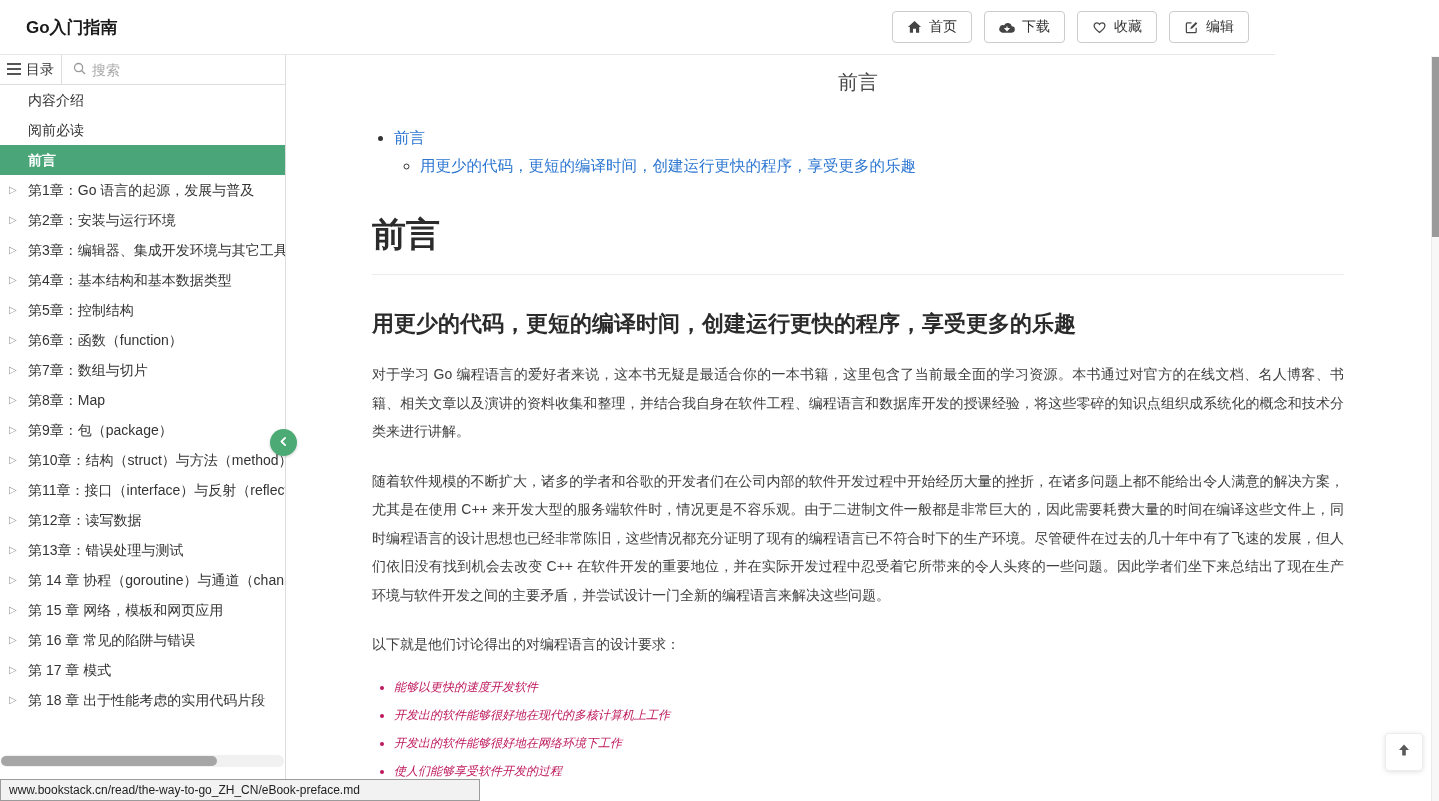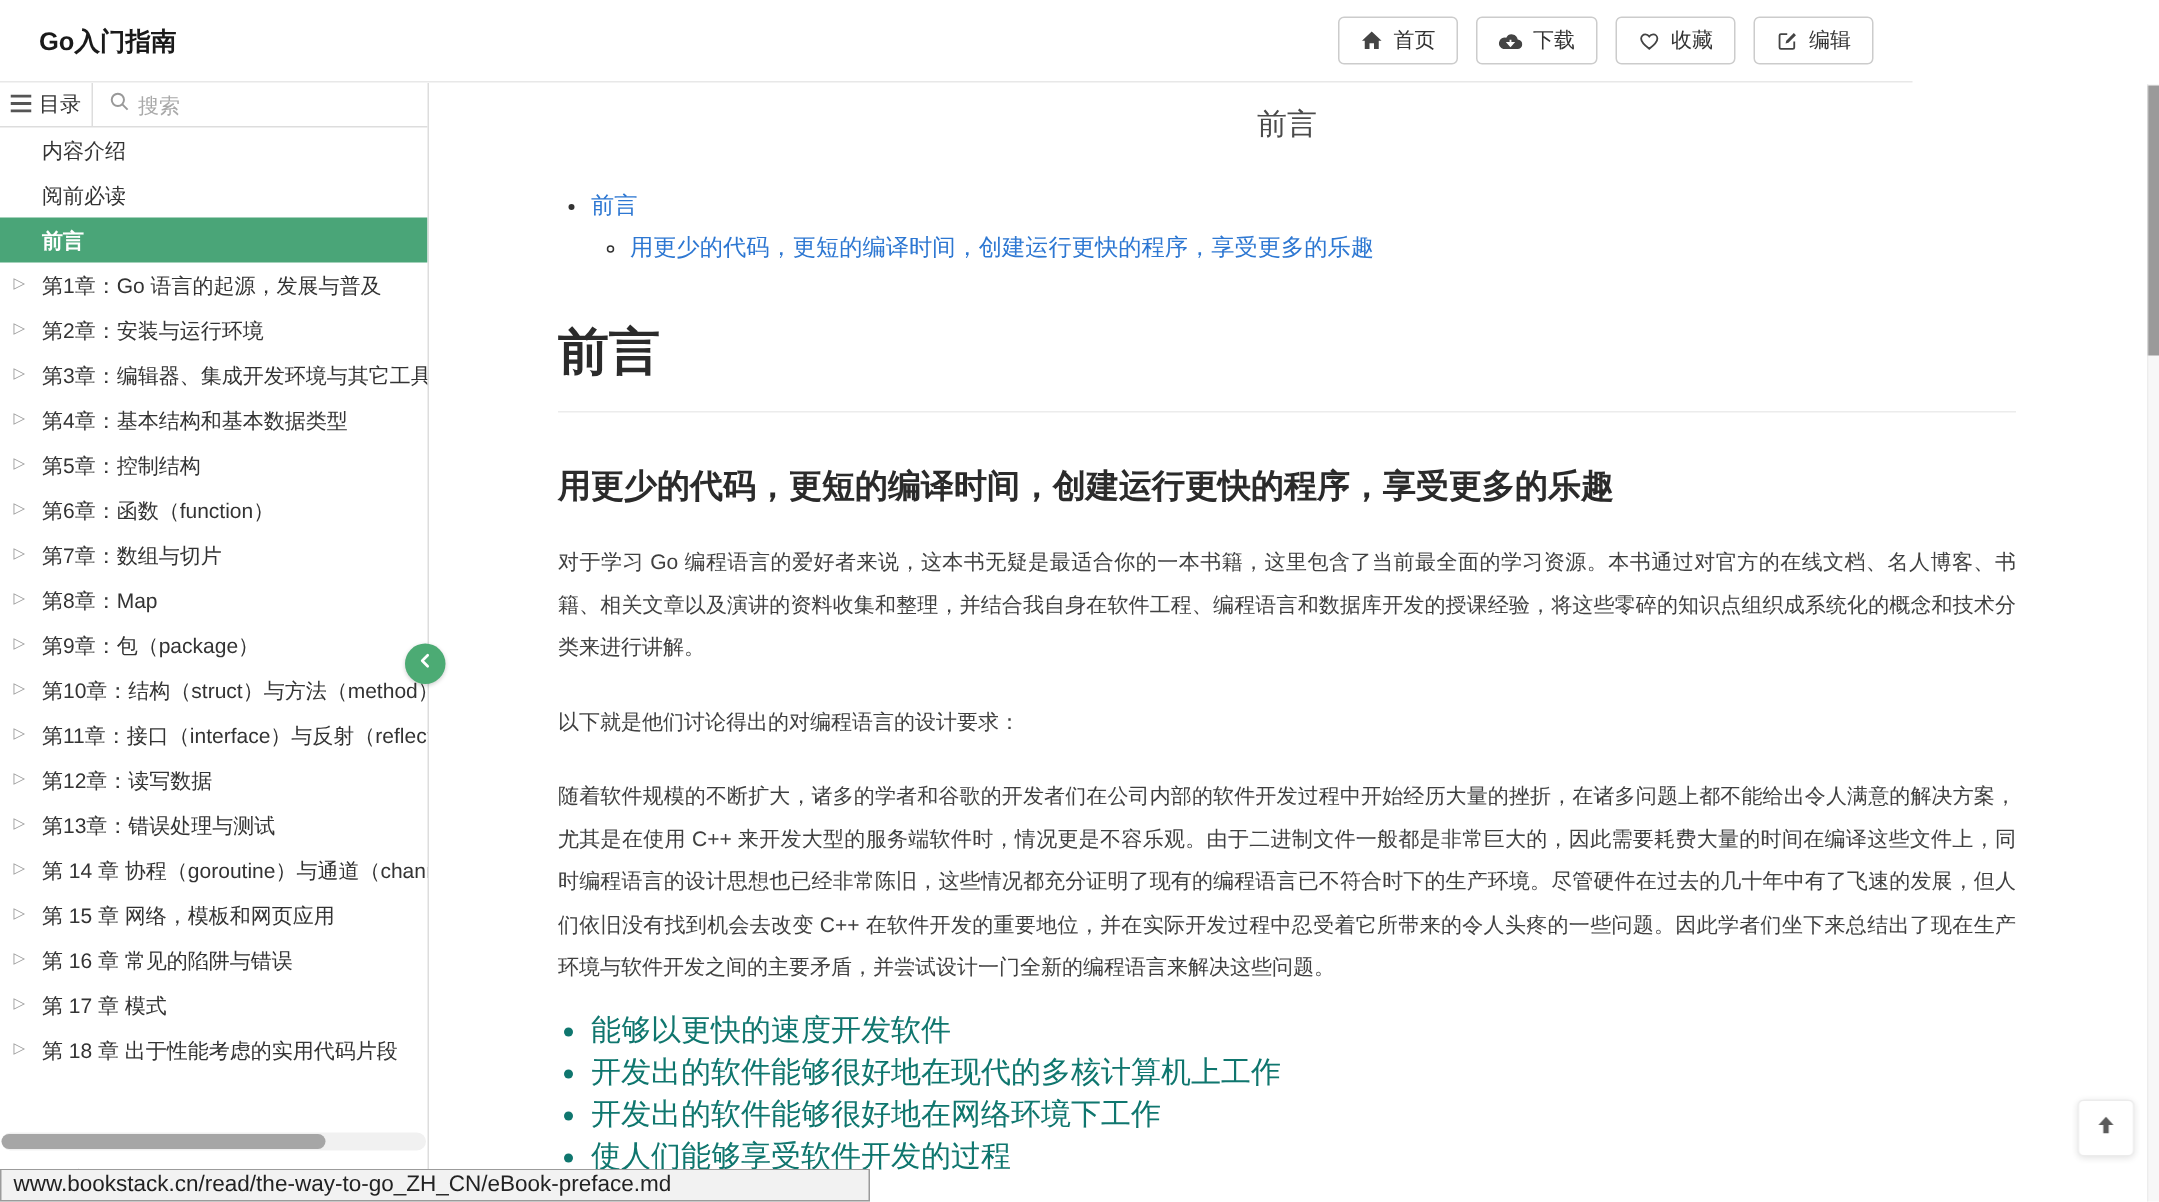--- a/index.html
+++ b/index.html
@@ -52,32 +52,32 @@
   .page-toc { list-style:disc; padding-left:20px; margin:0 0 6px 2px; }
   .page-toc li { font-size:15.5px; line-height:28px; color:#333; }
   .page-toc ul { list-style:circle; padding-left:26px; }
   .page-toc a { color:var(--link); text-decoration:none; }
   .article-h1 { font-size:34px; font-weight:700; color:#2b2b2b; margin-top:32px;
                 padding-bottom:16px; border-bottom:1px solid #ececec; }
   .article-h2 { font-size:22px; font-weight:700; color:#2b2b2b; margin-top:34px; }
   .paragraphs p { font-size:14px; line-height:28.5px; color:#404040; margin-top:21px;
                   text-align:justify; }
   .req-list { margin-top:14px; padding-left:22px; }
-  .req-list li { font-size:20px; line-height:28px; color:#0f766e; }
+  .req-list li { font-size:12px; line-height:28px; color:#be185d;font-style:italic; }
 
   
   .v-scrollbar { position:fixed; right:0; top:56px; bottom:0; width:8px; background:#f7f7f7;
                  border-left:1px solid #eaeaea; z-index:40; }
   .v-thumb { position:absolute; top:1px; left:0; width:8px; height:180px; background:#9a9a9a; }
   .scroll-top { position:fixed; right:16px; bottom:30px; width:38px; height:38px;
                 background:#fff; border:1px solid #ececec; border-radius:4px;
                 box-shadow:0 1px 5px rgba(0,0,0,.12); display:flex; align-items:center;
                 justify-content:center; z-index:50; cursor:pointer; }
-  .status-bar { position:fixed; left:0; bottom:0; width:580px; height:22px; background:#f2f2f2;
-                border:1px solid #9b9b9b; font-size:15px; color:#222; line-height:20px;
+  .status-bar { position:fixed; left:0; bottom:0; width:480px; height:22px; background:#f2f2f2;
+                border:1px solid #9b9b9b; font-size:12px; color:#222; line-height:20px;
                 padding:0 8px; z-index:60; white-space:nowrap; overflow:hidden; }
 </style>
 </head>
 <body>
 
 <div class="header">
   <div class="book-title">Go入门指南</div>
   <div class="header-actions">
       <button class="hbtn">
         <span class="hbtn-icon">
@@ -188,22 +188,22 @@
         <li>
           <a href="#">用更少的代码，更短的编译时间，创建运行更快的程序，享受更多的乐趣</a>
         </li>
       </ul>
     </li>
   </ul>
   <h1 class="article-h1">前言</h1>
   <h2 class="article-h2">用更少的代码，更短的编译时间，创建运行更快的程序，享受更多的乐趣</h2>
   <div class="paragraphs">
       <p>对于学习 Go 编程语言的爱好者来说，这本书无疑是最适合你的一本书籍，这里包含了当前最全面的学习资源。本书通过对官方的在线文档、名人博客、书籍、相关文章以及演讲的资料收集和整理，并结合我自身在软件工程、编程语言和数据库开发的授课经验，将这些零碎的知识点组织成系统化的概念和技术分类来进行讲解。</p>
+      <p>随着软件规模的不断扩大，诸多的学者和谷歌的开发者们在公司内部的软件开发过程中开始经历大量的挫折，在诸多问题上都不能给出令人满意的解决方案，尤其是在使用 C++ 来开发大型的服务端软件时，情况更是不容乐观。由于二进制文件一般都是非常巨大的，因此需要耗费大量的时间在编译这些文件上，同时编程语言的设计思想也已经非常陈旧，这些情况都充分证明了现有的编程语言已不符合时下的生产环境。尽管硬件在过去的几十年中有了飞速的发展，但人们依旧没有找到机会去改变 C++ 在软件开发的重要地位，并在实际开发过程中忍受着它所带来的令人头疼的一些问题。因此学者们坐下来总结出了现在生产环境与软件开发之间的主要矛盾，并尝试设计一门全新的编程语言来解决这些问题。</p>
       <p>以下就是他们讨论得出的对编程语言的设计要求：</p>
-      <p>随着软件规模的不断扩大，诸多的学者和谷歌的开发者们在公司内部的软件开发过程中开始经历大量的挫折，在诸多问题上都不能给出令人满意的解决方案，尤其是在使用 C++ 来开发大型的服务端软件时，情况更是不容乐观。由于二进制文件一般都是非常巨大的，因此需要耗费大量的时间在编译这些文件上，同时编程语言的设计思想也已经非常陈旧，这些情况都充分证明了现有的编程语言已不符合时下的生产环境。尽管硬件在过去的几十年中有了飞速的发展，但人们依旧没有找到机会去改变 C++ 在软件开发的重要地位，并在实际开发过程中忍受着它所带来的令人头疼的一些问题。因此学者们坐下来总结出了现在生产环境与软件开发之间的主要矛盾，并尝试设计一门全新的编程语言来解决这些问题。</p>
     </div>
   <ul class="req-list">
       <li>能够以更快的速度开发软件</li>
       <li>开发出的软件能够很好地在现代的多核计算机上工作</li>
       <li>开发出的软件能够很好地在网络环境下工作</li>
       <li>使人们能够享受软件开发的过程</li>
     </ul>
 </div>
 
 <div class="v-scrollbar">

